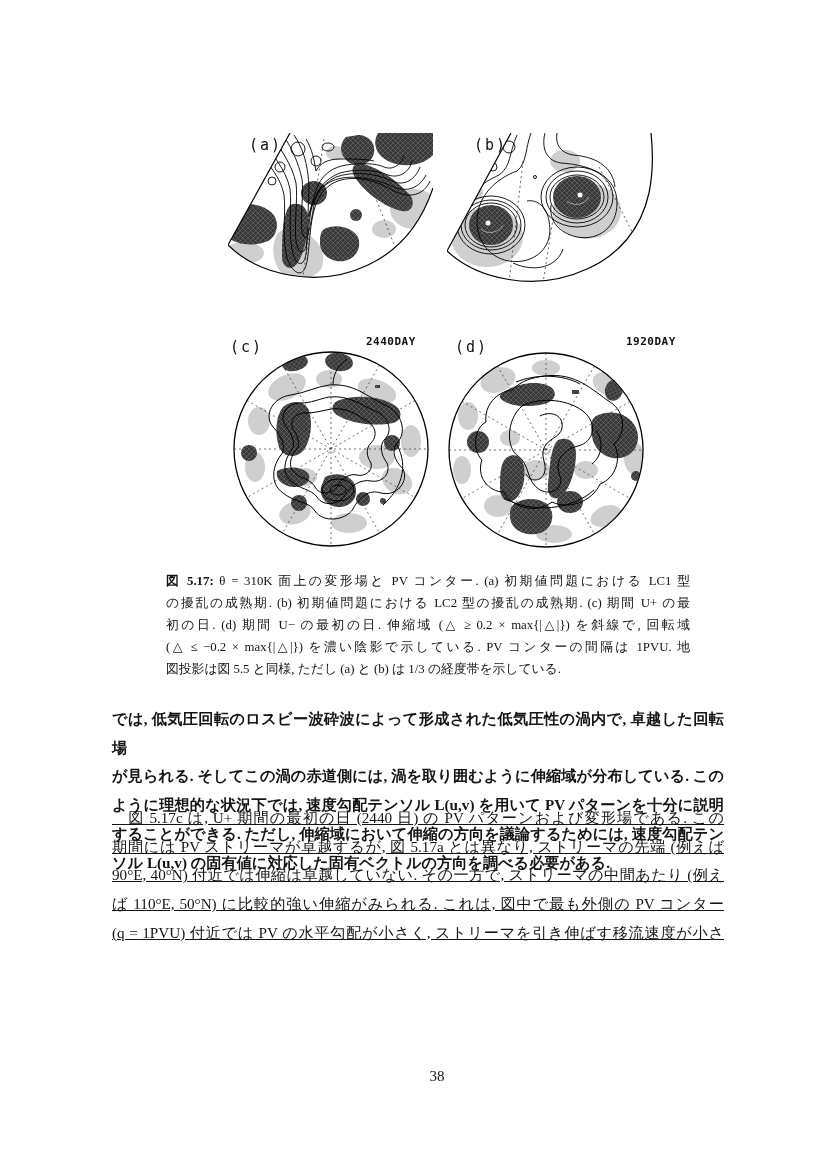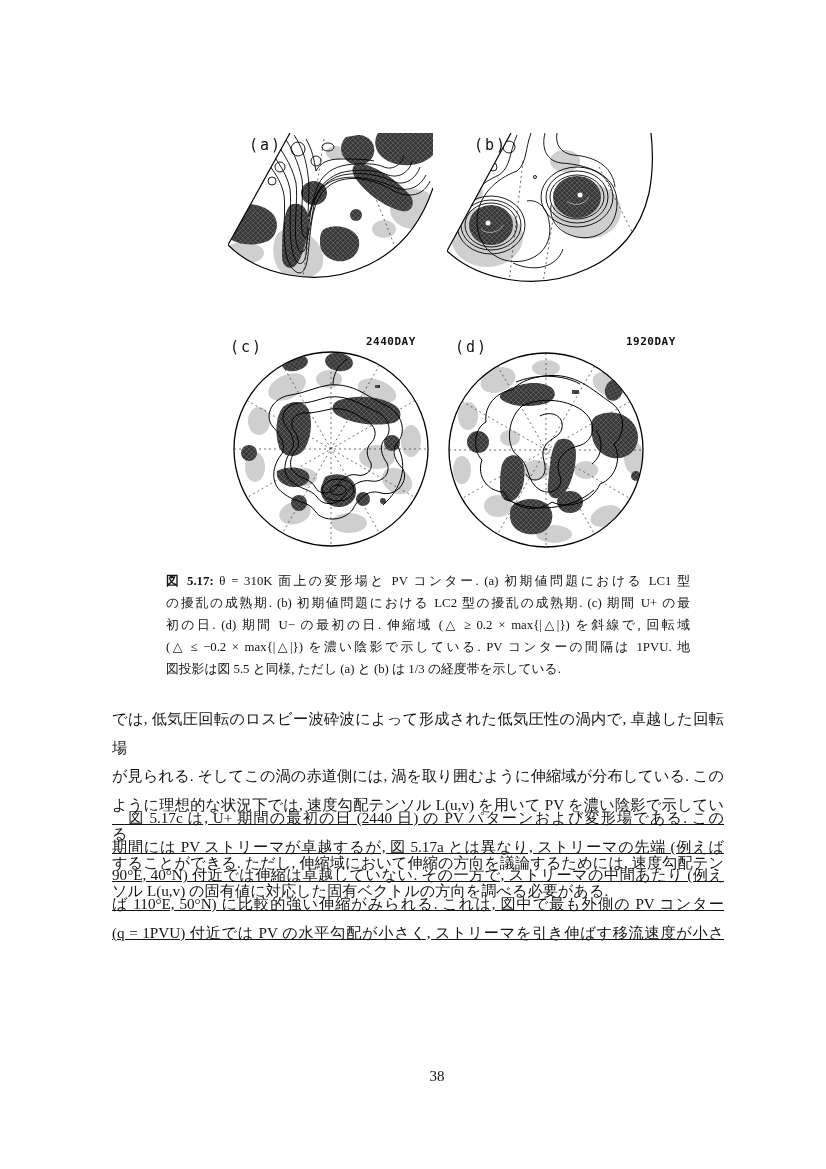--- a/index.html
+++ b/index.html
@@ -259,24 +259,24 @@
   </div>
 
   <div class="abs" style="left:155px;top:570px;">
     <div class="cap-line"><span class="cap-tag">図 5.17:</span> <span>θ = 310K 面上の変形場と PV コンター. (a) 初期値問題における LC1 型</span></div>
     <div class="cap-line">の擾乱の成熟期. (b) 初期値問題における LC2 型の擾乱の成熟期. (c) 期間 U+ の最</div>
     <div class="cap-line">初の日. (d) 期間 U− の最初の日. 伸縮域 (△ ≥ 0.2 × max{|△|}) を斜線で, 回転域</div>
     <div class="cap-line">(△ ≤ −0.2 × max{|△|}) を濃い陰影で示している. PV コンターの間隔は 1PVU. 地</div>
     <div class="cap-line cap-last">図投影は図 5.5 と同様, ただし (a) と (b) は 1/3 の経度帯を示している.</div>
   </div>
 
-  <div class="abs" style="left:112px;top:705px;">
+  <div class="abs" style="left:112px;top:705px;font-weight:bold;">
     <div class="b-line">では, 低気圧回転のロスビー波砕波によって形成された低気圧性の渦内で, 卓越した回転場</div>
     <div class="b-line">が見られる. そしてこの渦の赤道側には, 渦を取り囲むように伸縮域が分布している. この</div>
-    <div class="b-line">ように理想的な状況下では, 速度勾配テンソル L(u,v) を用いて PV を濃い陰影で示している</div>
+    <div class="b-line">ように理想的な状況下では, 速度勾配テンソル L(u,v) を用いて PV パターンを十分に説明</div>
     <div class="b-line">することができる. ただし, 伸縮域において伸縮の方向を議論するためには, 速度勾配テン</div>
     <div class="b-line b-last">ソル L(u,v) の固有値に対応した固有ベクトルの方向を調べる必要がある.</div>
   </div>
 
   <div class="abs" style="left:112px;top:804px;text-decoration:underline;">
     <div class="b-line">　図 5.17c は, U+ 期間の最初の日 (2440 日) の PV パターンおよび変形場である. この</div>
     <div class="b-line">期間には PV ストリーマが卓越するが, 図 5.17a とは異なり, ストリーマの先端 (例えば</div>
     <div class="b-line">90°E, 40°N) 付近では伸縮は卓越していない. その一方で, ストリーマの中間あたり (例え</div>
     <div class="b-line">ば 110°E, 50°N) に比較的強い伸縮がみられる. これは, 図中で最も外側の PV コンター</div>
     <div class="b-line">(q = 1PVU) 付近では PV の水平勾配が小さく, ストリーマを引き伸ばす移流速度が小さ</div>

